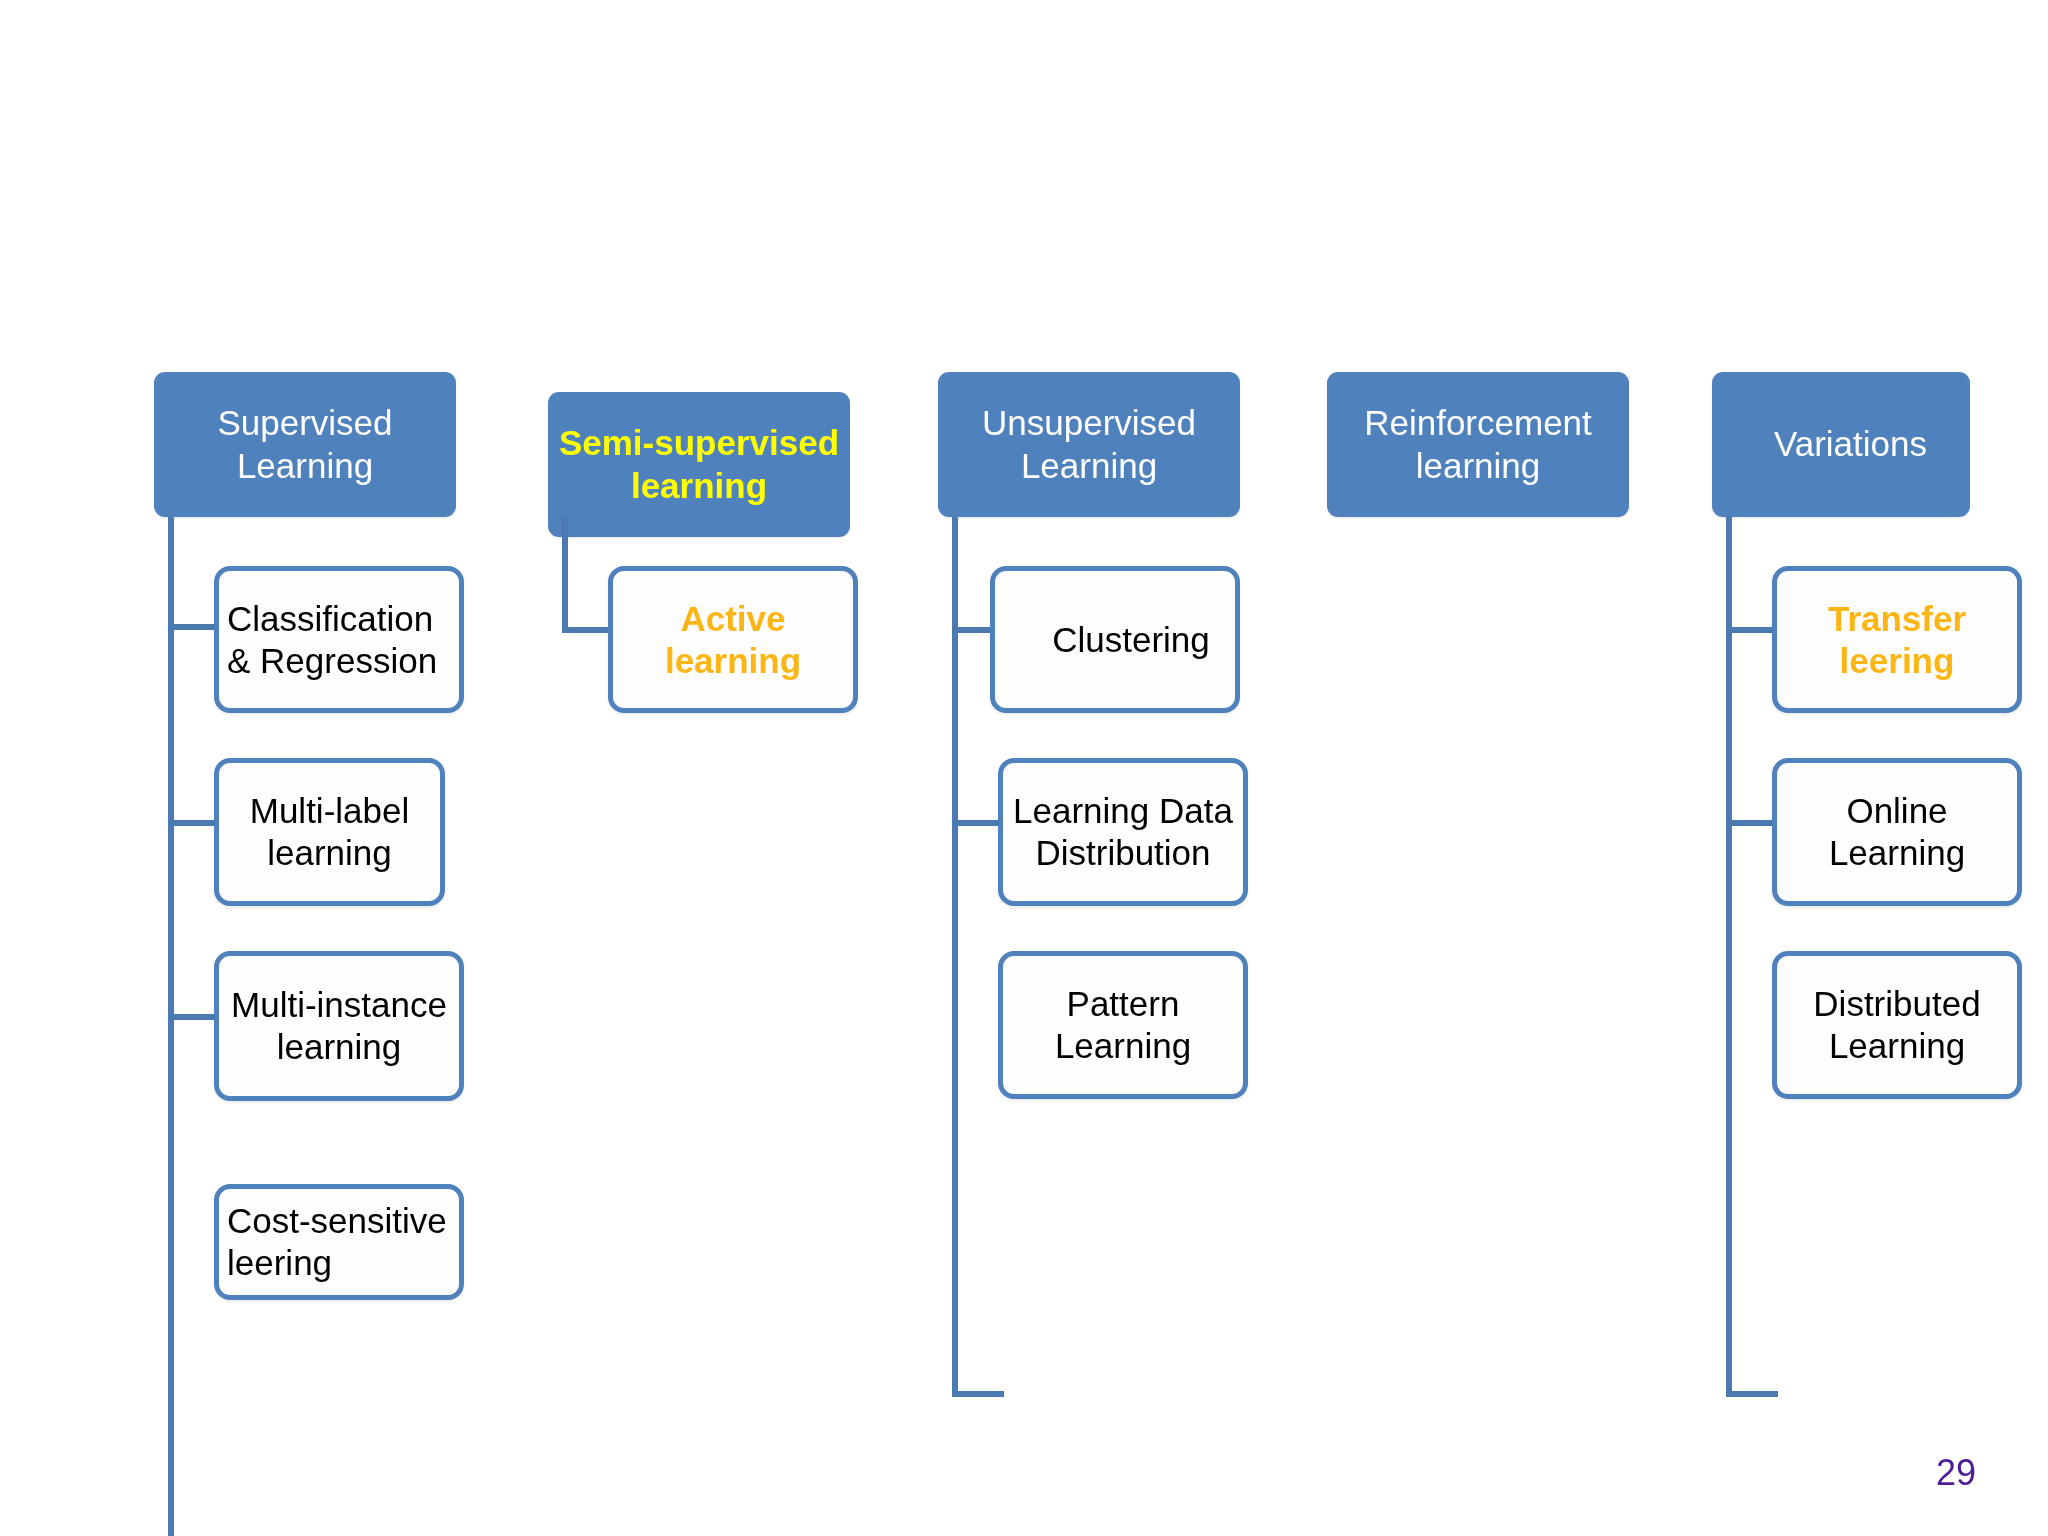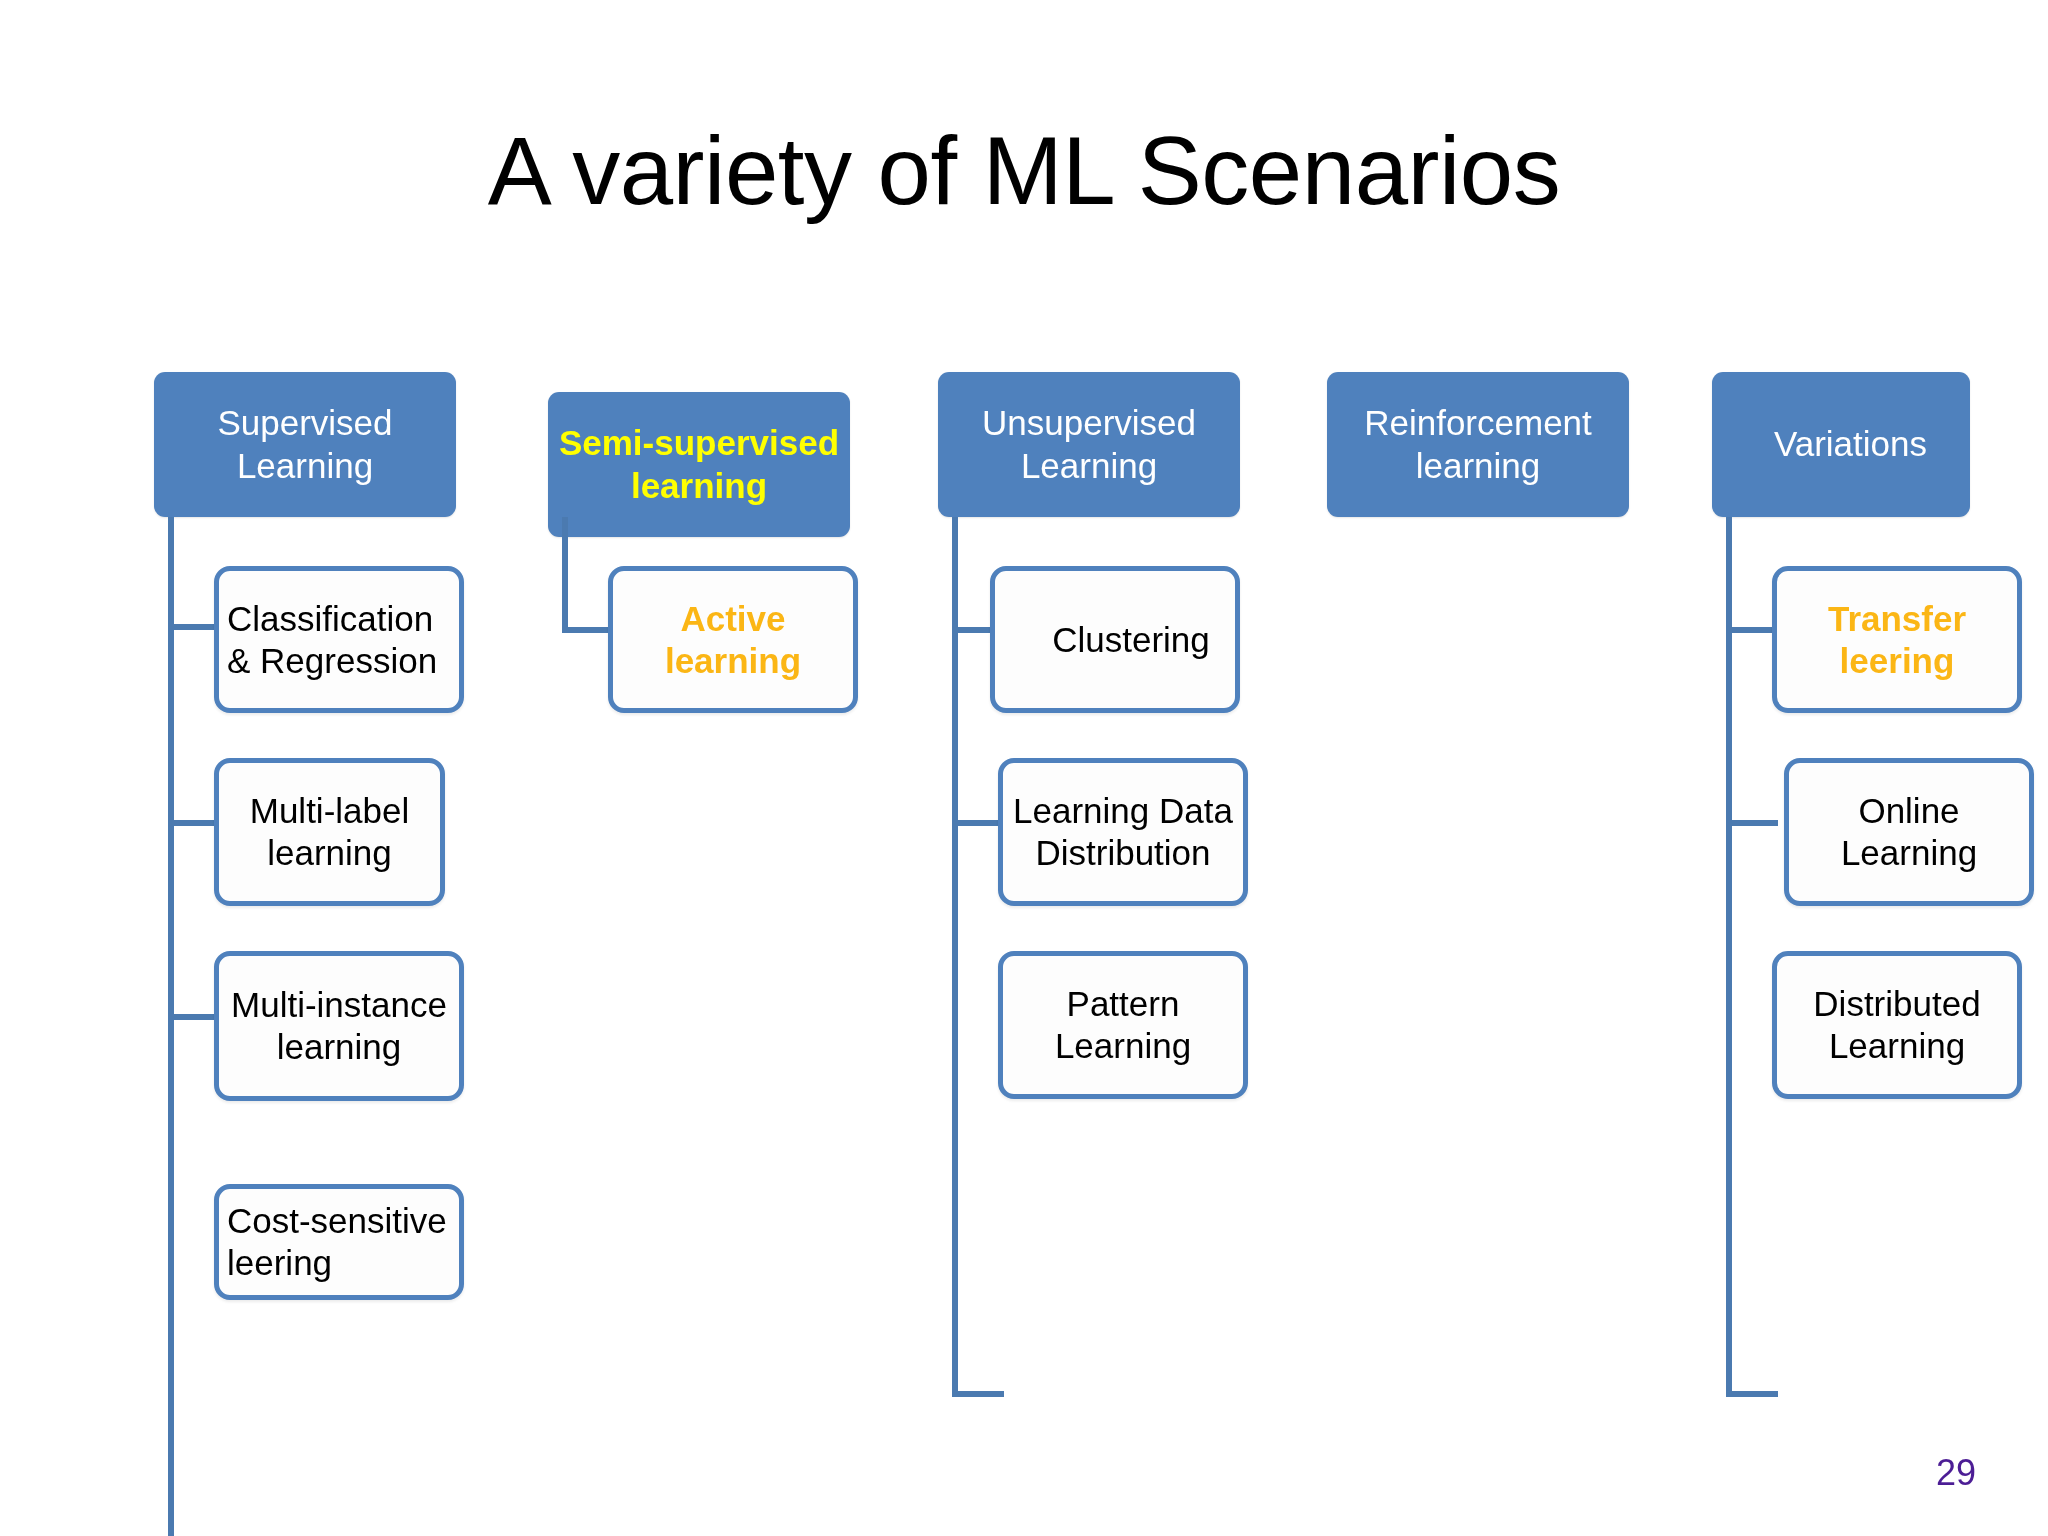--- a/index.html
+++ b/index.html
@@ -124,21 +124,20 @@
     bottom: 42px;
     font-size: 36px;
     color: #4c1d95;
   }
 </style>
 </head>
 <body>
 
 <div id="slide">
 
-  <div id="slide-title">A variety of ML Scenarios</div>
 
   <div id="diagram">
 
     <div class="column" style="left:154px;">
       <div class="header-box" style="left:0px; width:302px;">
         <span class="label">Supervised Learning</span>
       </div>
       <div class="trunk" style="left:14px; top:145px; height:1152px;"></div>
 
       <div class="stub" style="left:14px; top:252px; width:52px;"></div>
@@ -206,21 +205,21 @@
         <span class="label">Variations</span>
       </div>
       <div class="trunk" style="left:14px; top:145px; height:880px;"></div>
 
       <div class="stub" style="left:14px; top:255px; width:52px;"></div>
       <div class="child-box amber" style="left:60px; top:194px; width:250px; height:147px;">
         <span class="label">Transfer leering</span>
       </div>
 
       <div class="stub" style="left:14px; top:448px; width:52px;"></div>
-      <div class="child-box" style="left:72px; top:386px; width:250px; height:148px;">
+      <div class="child-box" style="left:60px; top:386px; width:250px; height:148px;">
         <span class="label">Online Learning</span>
       </div>
 
       <div class="stub" style="left:14px; top:1019px; width:52px;"></div>
       <div class="child-box" style="left:60px; top:579px; width:250px; height:148px;">
         <span class="label">Distributed Learning</span>
       </div>
     </div>
 
   </div>

